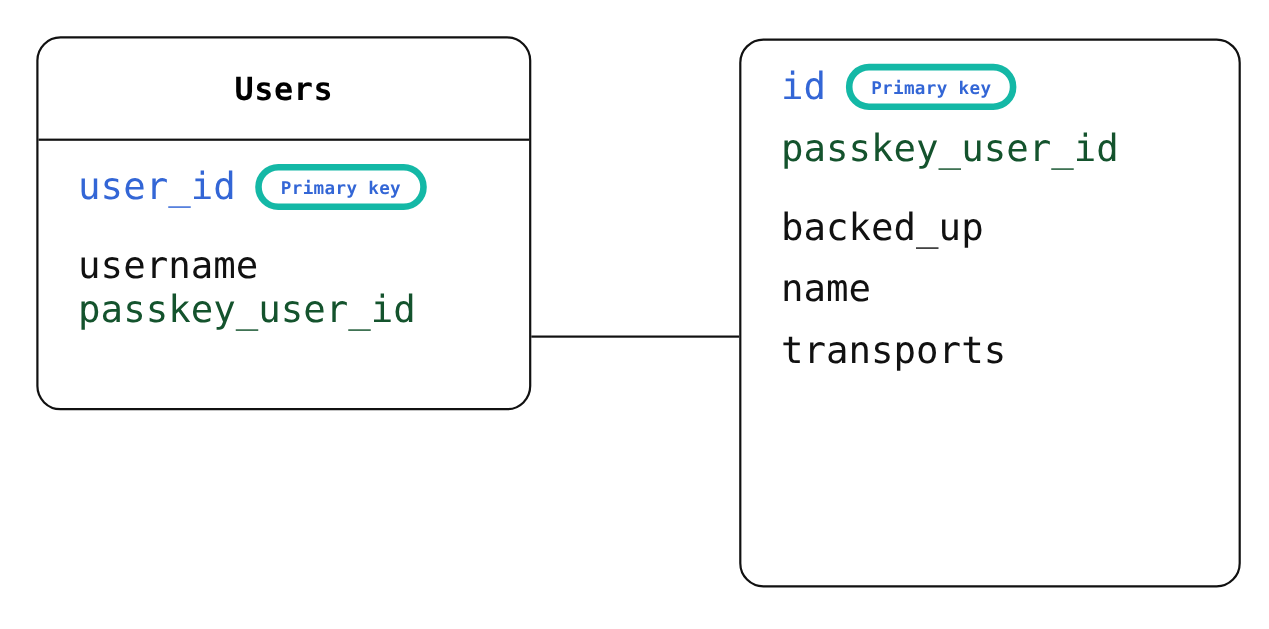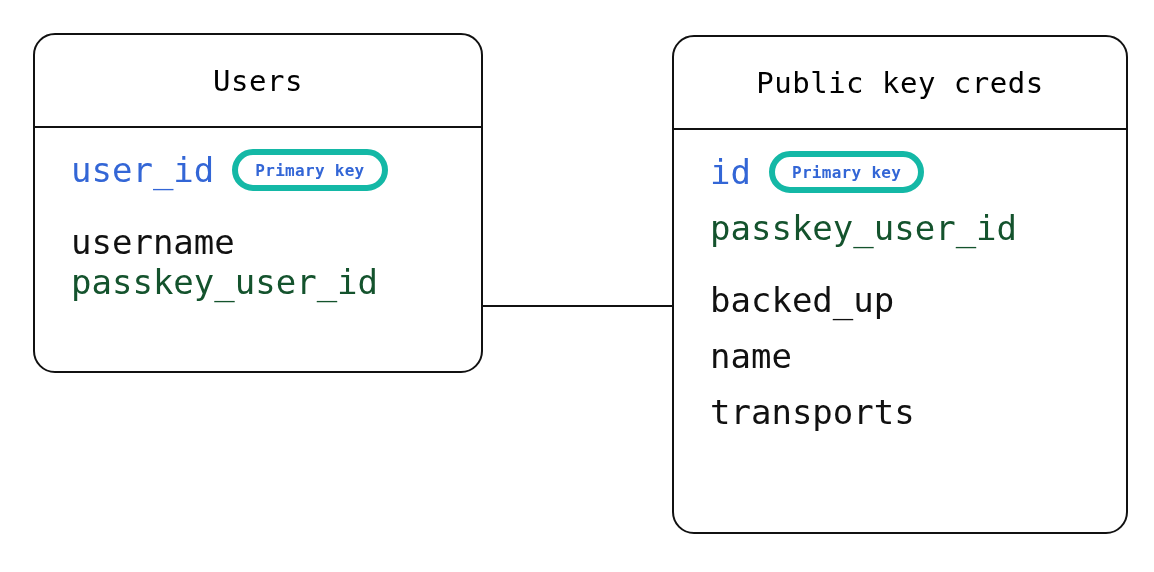--- a/index.html
+++ b/index.html
@@ -24,21 +24,21 @@
     box-sizing: border-box;
     background: #ffffff;
     border: 2px solid #111111;
     border-radius: 22px;
   }
   .entity-header {
     box-sizing: border-box;
     width: 100%;
     text-align: center;
     font-family: "DejaVu Sans Mono", monospace;
-    font-weight: normal;
+    font-weight: bold;
     font-size: 29px;
     letter-spacing: 0.5px;
     color: #000000;
     border-bottom: 2px solid #111111;
     display: flex;
     align-items: center;
     justify-content: center;
   }
   .entity-fields {
     box-sizing: border-box;
@@ -108,21 +108,20 @@
       <div class="field-row">
         <span class="field-name fk">passkey_user_id</span>
       </div>
 
     </div>
   </div>
 
   <div class="connector" style="left:483px; top:305px; width:189px;"></div>
 
   <div class="entity" style="left:672px; top:35px; width:456px; height:499px;">
-    <div class="entity-header" style="height:93px;">Public key creds</div>
     <div class="entity-fields">
 
       <div class="field-row">
         <span class="field-name pk">id</span>
         <span class="badge">Primary key</span>
       </div>
 
 
       <div class="field-row">
         <span class="field-name fk">passkey_user_id</span>

